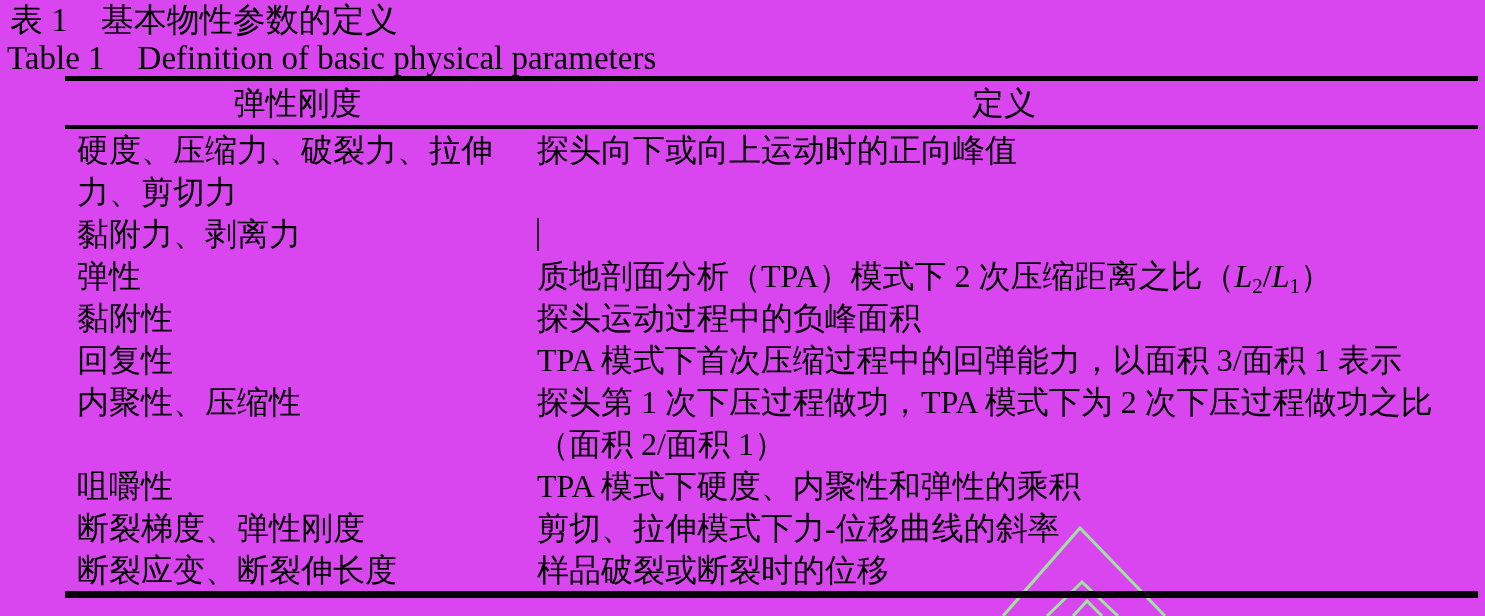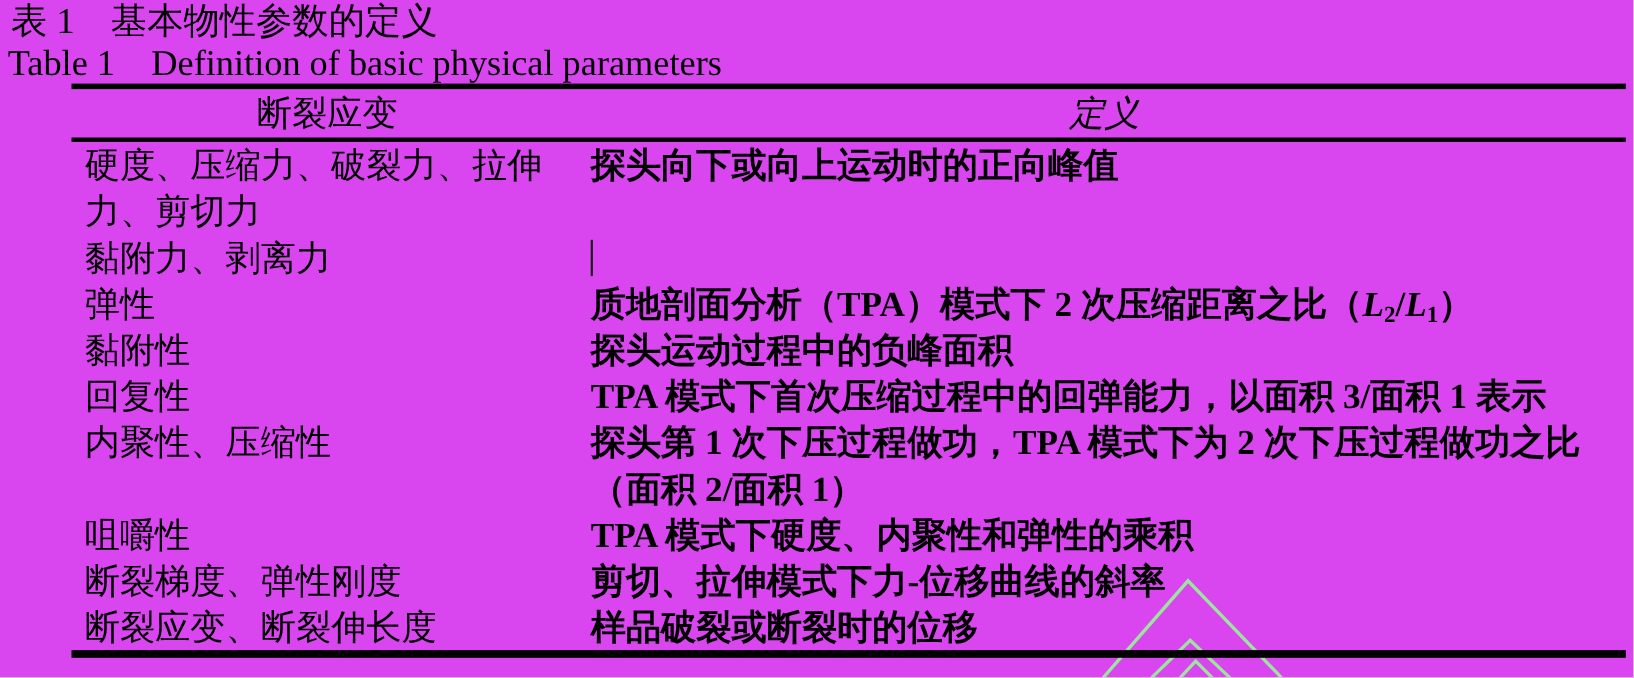--- a/index.html
+++ b/index.html
@@ -19,28 +19,28 @@
     position:absolute;left:65px;top:76px;width:1413px;z-index:1;
     border-top:5px solid #000;
     font-size:32px;
   }
   .thead{
     display:flex;align-items:center;height:44px;
     border-bottom:4px solid #000;
   }
   .thead .hcell{text-align:center;line-height:44px;}
   .hcell.c1{width:465px;}
-  .hcell.c2{flex:1;font-style:italic;}
+  .hcell.c2{flex:1;}
   .tbody{border-bottom:7px solid #000;}
   .trow{display:flex;align-items:flex-start;}
   .trow.h1{height:42px;}
   .trow.h2{height:84px;}
   .cell{line-height:42px;white-space:pre-line;}
   .cell.c1{width:465px;box-sizing:border-box;padding-left:12px;}
-  .cell.c2{flex:1;box-sizing:border-box;padding-left:7px;padding-right:18px;font-weight:bold;}
+  .cell.c2{flex:1;box-sizing:border-box;padding-left:7px;padding-right:18px;}
   .ital{font-style:italic;}
   .subsc{font-size:21px;vertical-align:-6px;}
   .caret{
     display:inline-block;width:2px;height:33px;background:#1c1c1c;
     vertical-align:-6px;margin-right:1px;
   }
 </style>
 </head>
 <body>
 
@@ -51,21 +51,21 @@
     <polyline points="87,176 122,142 158,176" fill="none" stroke="#9ce69c" stroke-width="3"></polyline>
     <polyline points="113,176 127,161 142,176" fill="none" stroke="#9ce69c" stroke-width="3"></polyline>
   </svg>
 
   <div class="caption caption-zh">表 1　基本物性参数的定义</div>
   <div class="caption caption-en">Table 1　Definition of basic physical parameters</div>
 
   <div class="ptable">
 
     <div class="thead">
-      <div class="hcell c1">断裂应变</div>
+      <div class="hcell c1">弹性刚度</div>
       <div class="hcell c2">定义</div>
     </div>
 
     <div class="tbody">
 
       <div class="trow h2">
         <div class="cell c1">硬度、压缩力、破裂力、拉伸
 力、剪切力</div>
         <div class="cell c2">探头向下或向上运动时的正向峰值</div>
       </div>

